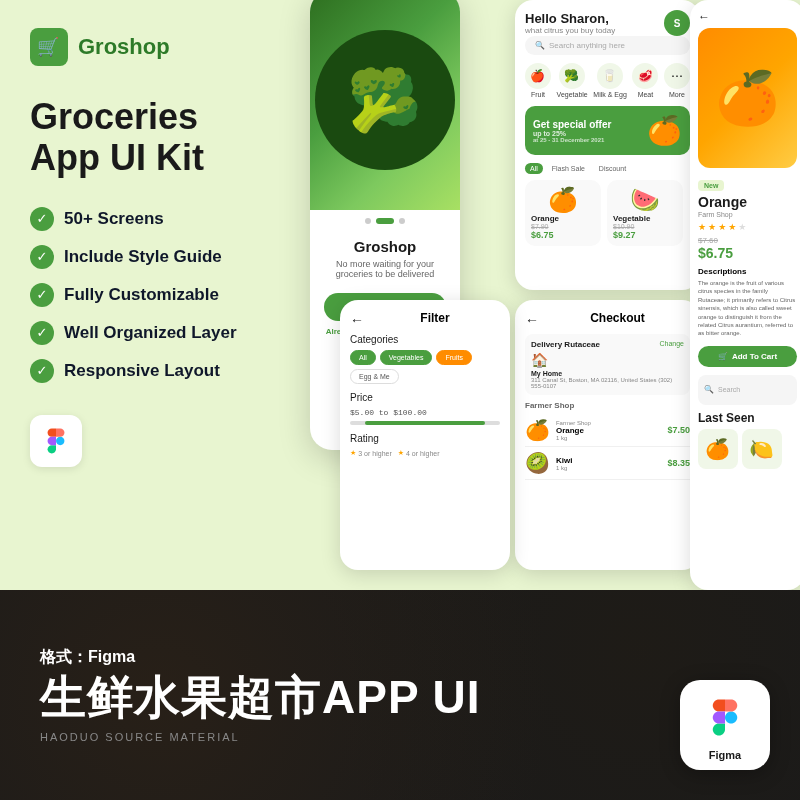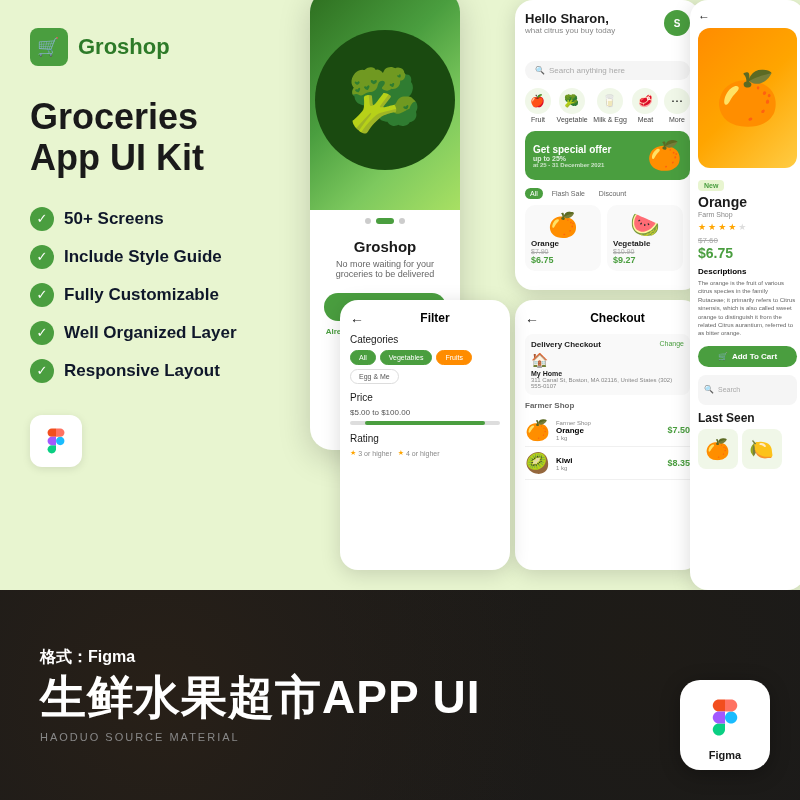--- a/index.html
+++ b/index.html
@@ -213,21 +213,21 @@
       border-radius: 18px;
       box-shadow: 0 4px 20px rgba(0,0,0,0.15);
       overflow: hidden;
       padding: 10px;
     }
 
     .screen1-header {
       display: flex;
       justify-content: space-between;
       align-items: center;
-      margin-bottom: 25px;
+      margin-bottom: 0;
     }
     .hello-text {
       font-size: 13px;
       font-weight: 700;
       color: #1a1a1a;
     }
     .hello-sub {
       font-size: 8px;
       color: #888;
     }
@@ -502,20 +502,21 @@
     }
     .filter-tag.orange-tag {
       background: #ff8c00;
       color: white;
       border-color: #ff8c00;
     }
     .price-range {
       font-size: 8px;
       color: #555;
       margin-bottom: 4px;
+      font-family: Liberation Mono, monospace;
     }
     .price-slider-track {
       width: 100%;
       height: 4px;
       background: #ddd;
       border-radius: 2px;
       margin-bottom: 8px;
       position: relative;
     }
     .price-slider-fill {
@@ -857,21 +858,21 @@
     </div>
   </div>
 
   <div class="screen2">
     <div class="screen2-header">
       <span class="back-arrow">←</span>
       <span class="screen-title">Checkout</span>
     </div>
     <div class="delivery-section">
       <div class="delivery-header">
-        <span class="delivery-label">Delivery Checkout</span>
+        <span class="delivery-label">Delivery Rutaceae</span>
         <span class="delivery-change">Change</span>
       </div>
       <div class="delivery-icon">🏠</div>
       <div class="delivery-addr">My Home</div>
       <div class="delivery-detail">311 Canal St, Boston, MA 02116, United States
 (302) 555-0107</div>
     </div>
     <div style="font-size:8px;font-weight:700;margin-bottom:4px;color:#666;">Farmer Shop</div>
     <div class="cart-item">
       <div class="cart-item-img">🍊</div>

